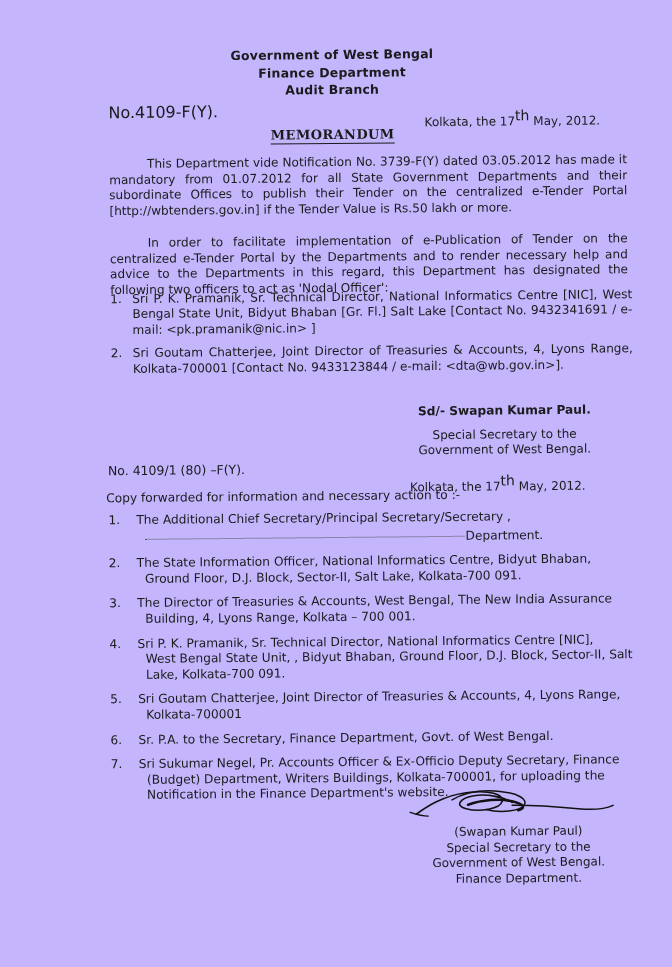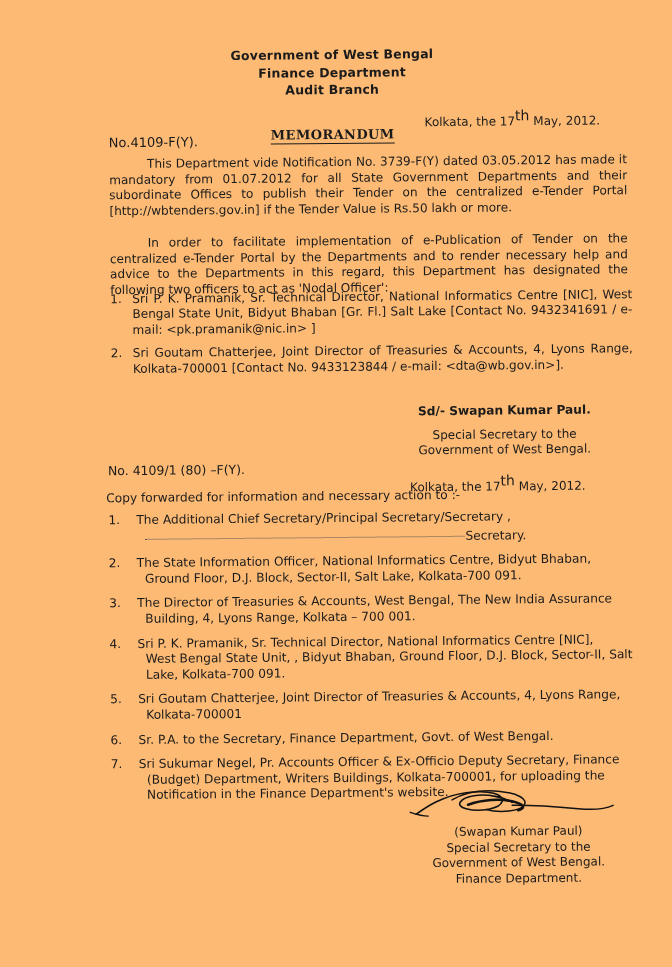--- a/index.html
+++ b/index.html
@@ -4,21 +4,21 @@
 <style>
   html, body {
     margin: 0;
     padding: 0;
     background: #ffffff;
   }
   .page {
     position: relative;
     width: 672px;
     height: 967px;
-    background: #fdba74;
+    background: #c4b5fd;
     overflow: hidden;
     font-family: "DejaVu Sans", sans-serif;
     color: #1b1b1b;
   }
   
   .scan {
     position: absolute;
     left: 0;
     top: 0;
     width: 672px;
@@ -37,22 +37,21 @@
     font-size: 12.5px;
     line-height: 17.5px;
     letter-spacing: 0.2px;
   }
   .letterhead div { white-space: nowrap; }
 
   .memo-no {
     position: absolute;
     left: 112px;
     top: 101px;
-    font-size: 13px;
-    margin-top: 32px;
+    font-size: 16px;
   }
   .place-date-1 {
     position: absolute;
     left: 428px;
     top: 109px;
     font-size: 12px;
   }
   .memo-title {
     position: absolute;
     left: 0;
@@ -236,21 +235,21 @@
     <div class="memo-no-2">No. 4109/1 (80) –F(Y).</div>
 
     <div class="place-date-2"><span>Kolkata, the 17</span><sup>th</sup><span> May, 2012.</span></div>
 
     <div class="copy-line">Copy forwarded for information and necessary action to :-</div>
 
     <ul class="copy-list">
       <li>
         <span class="num">1.</span>
         <span>The Additional Chief Secretary/Principal Secretary/Secretary ,</span>
-        <span class="dotted-row"><span class="leader"></span><span>Secretary.</span></span>
+        <span class="dotted-row"><span class="leader"></span><span>Department.</span></span>
       </li>
       <li>
         <span class="num">2.</span>
         <span>The State Information Officer, National Informatics Centre, Bidyut Bhaban,</span>
         <span class="cont">Ground Floor, D.J. Block, Sector-II, Salt Lake, Kolkata-700 091.</span>
       </li>
       <li>
         <span class="num">3.</span>
         <span>The Director of Treasuries &amp; Accounts, West Bengal,  The New India Assurance</span>
         <span class="cont">Building, 4, Lyons Range, Kolkata – 700 001.</span>

